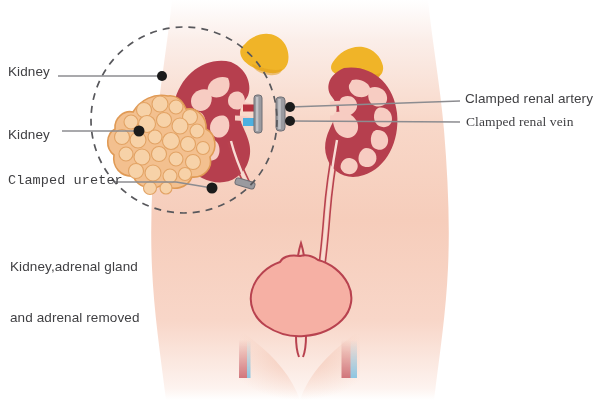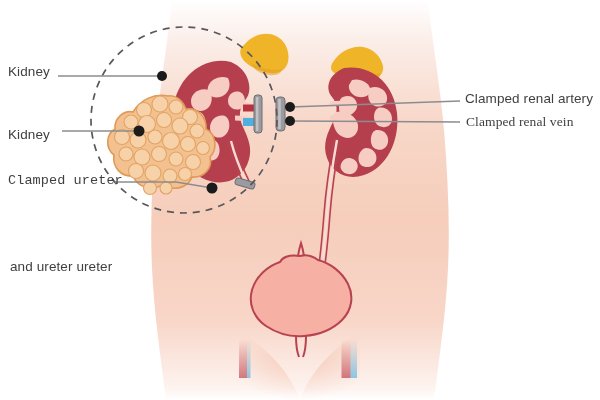--- a/index.html
+++ b/index.html
@@ -277,20 +277,21 @@
     </g>
   </svg>
 
   <div class="lbl" id="lbl-kidney">Kidney</div>
 
   <div class="lbl" id="lbl-tumour">Kidney</div>
 
   <div class="lbl" id="lbl-ureter">Clamped ureter</div>
 
   <div class="lbl multi" id="lbl-removed">
-    <div>and ureter ureter</div>
+    <div>Kidney,adrenal gland</div>
+    <div>and adrenal removed</div>
   </div>
 
   <div class="lbl" id="lbl-artery">Clamped renal artery</div>
 
   <div class="lbl" id="lbl-vein">Clamped renal vein</div>
 
 </div>
 
 </body></html>

